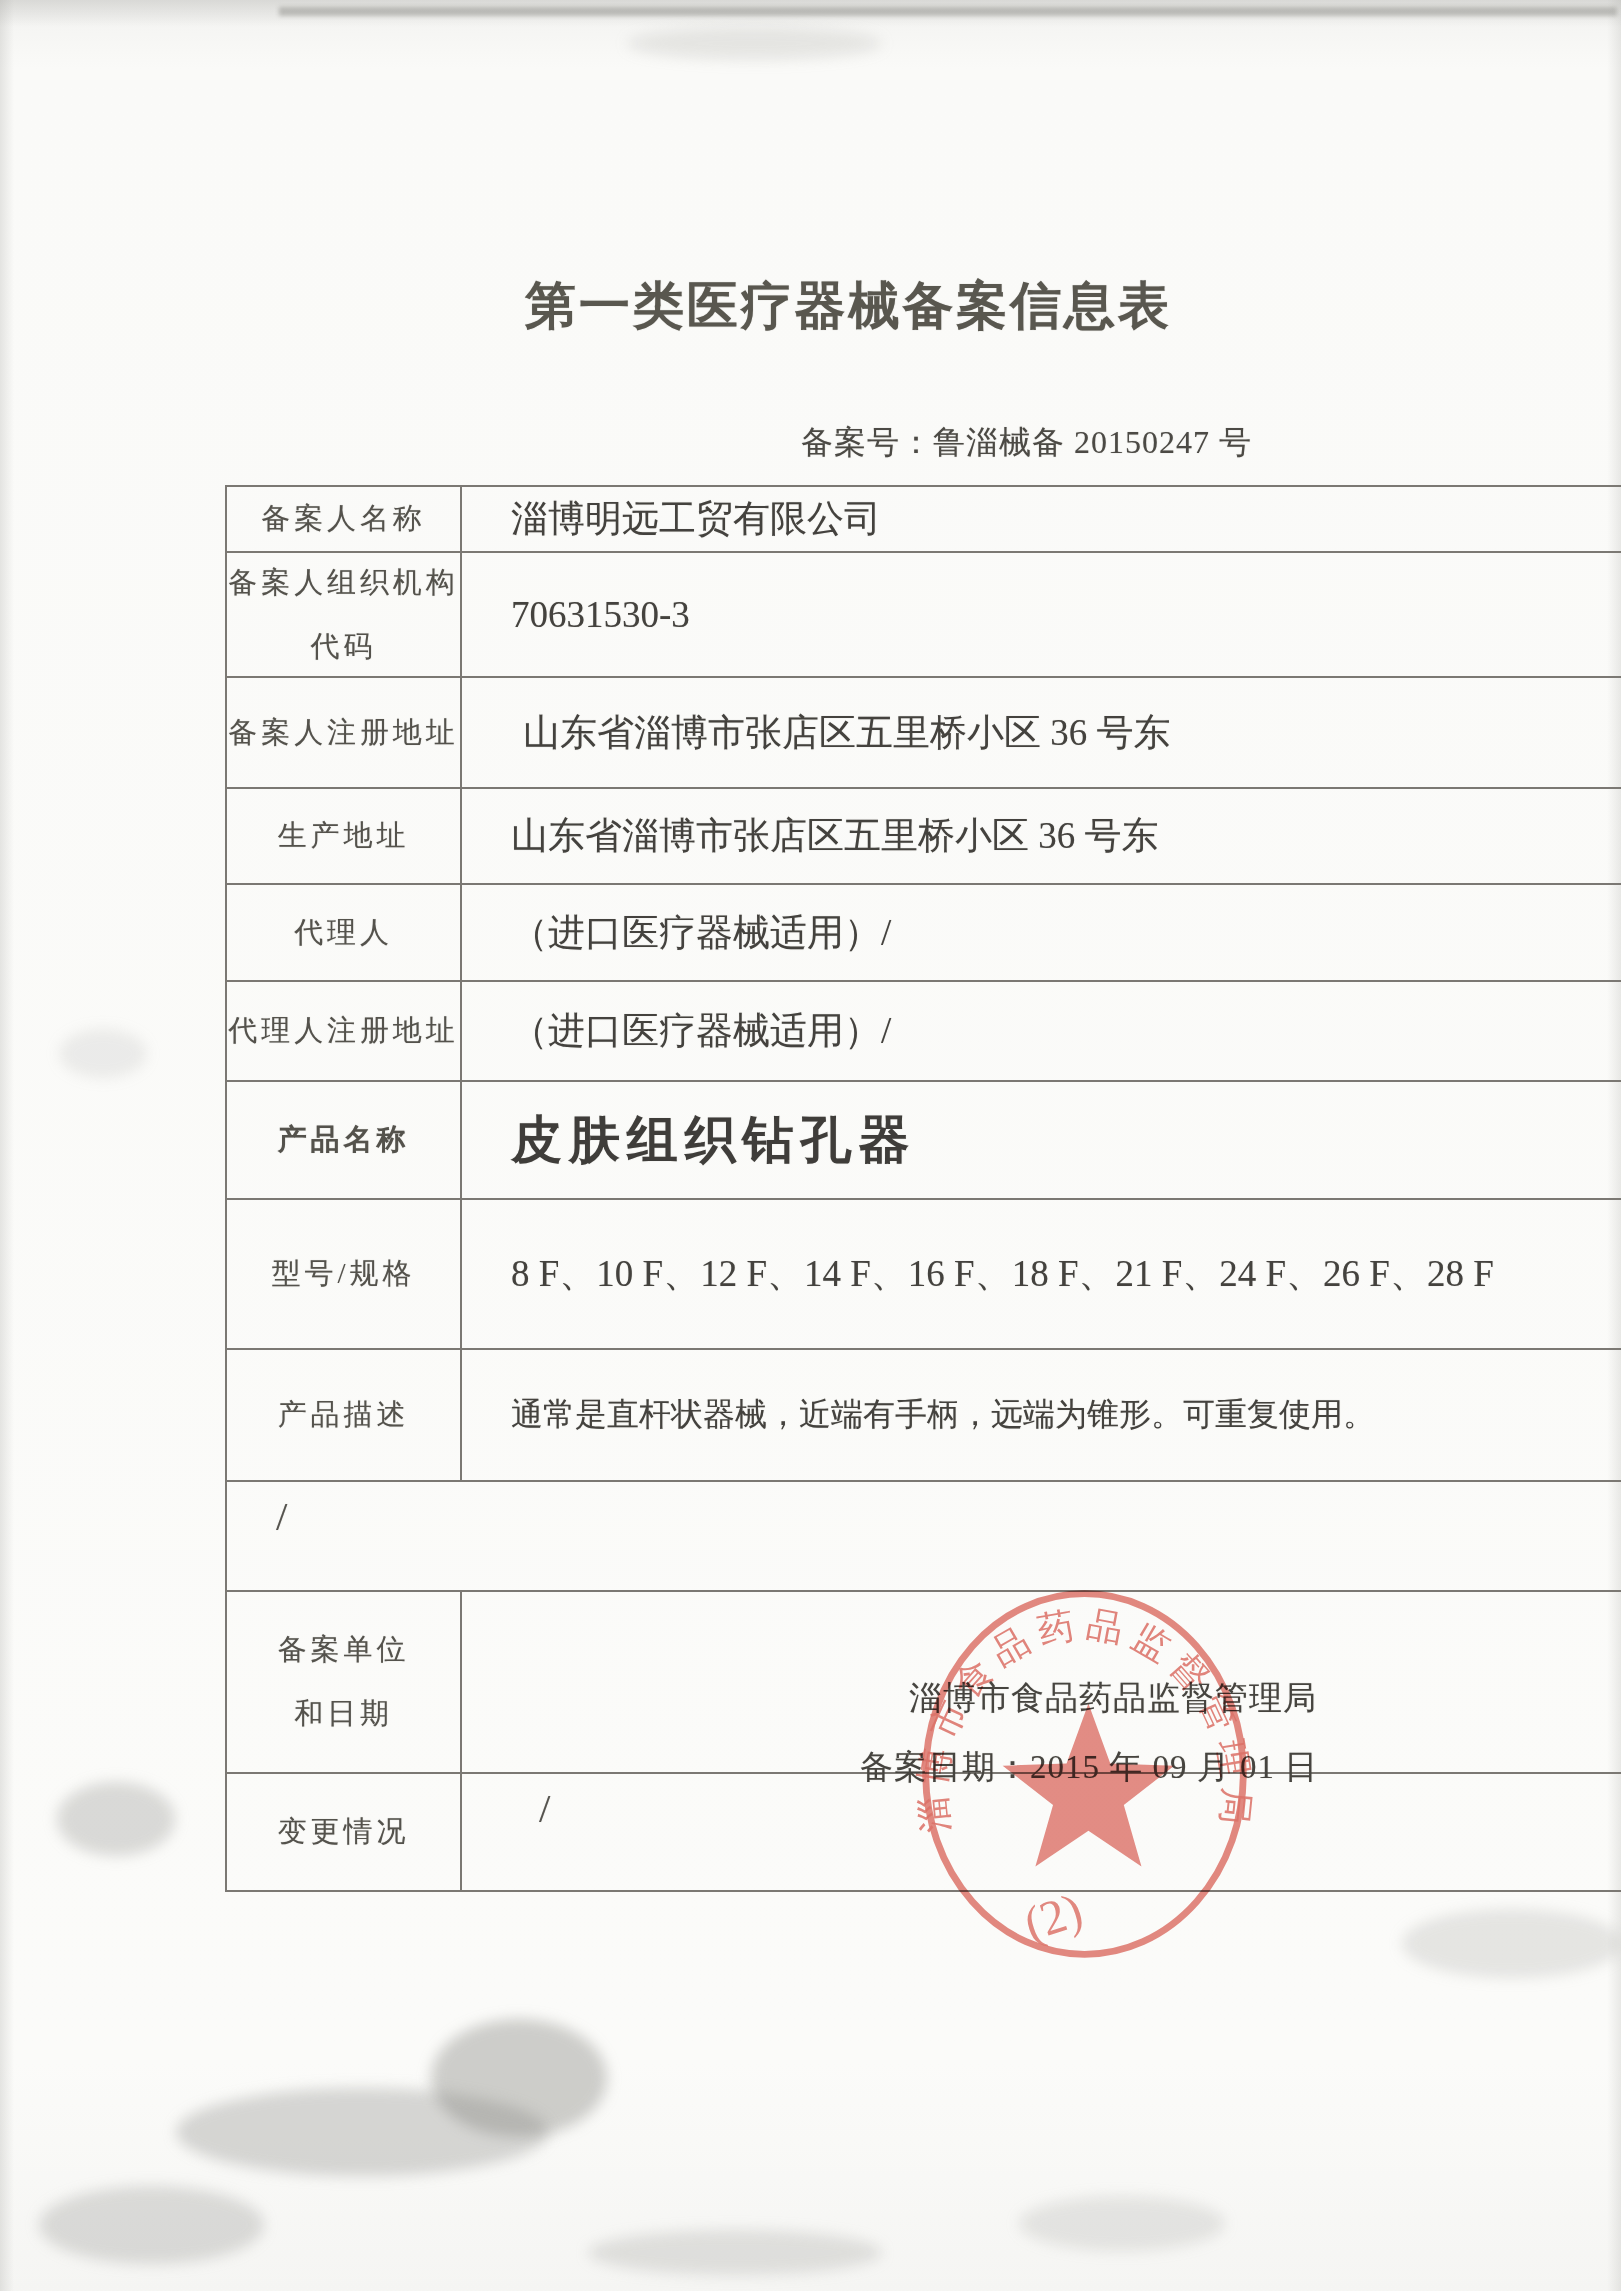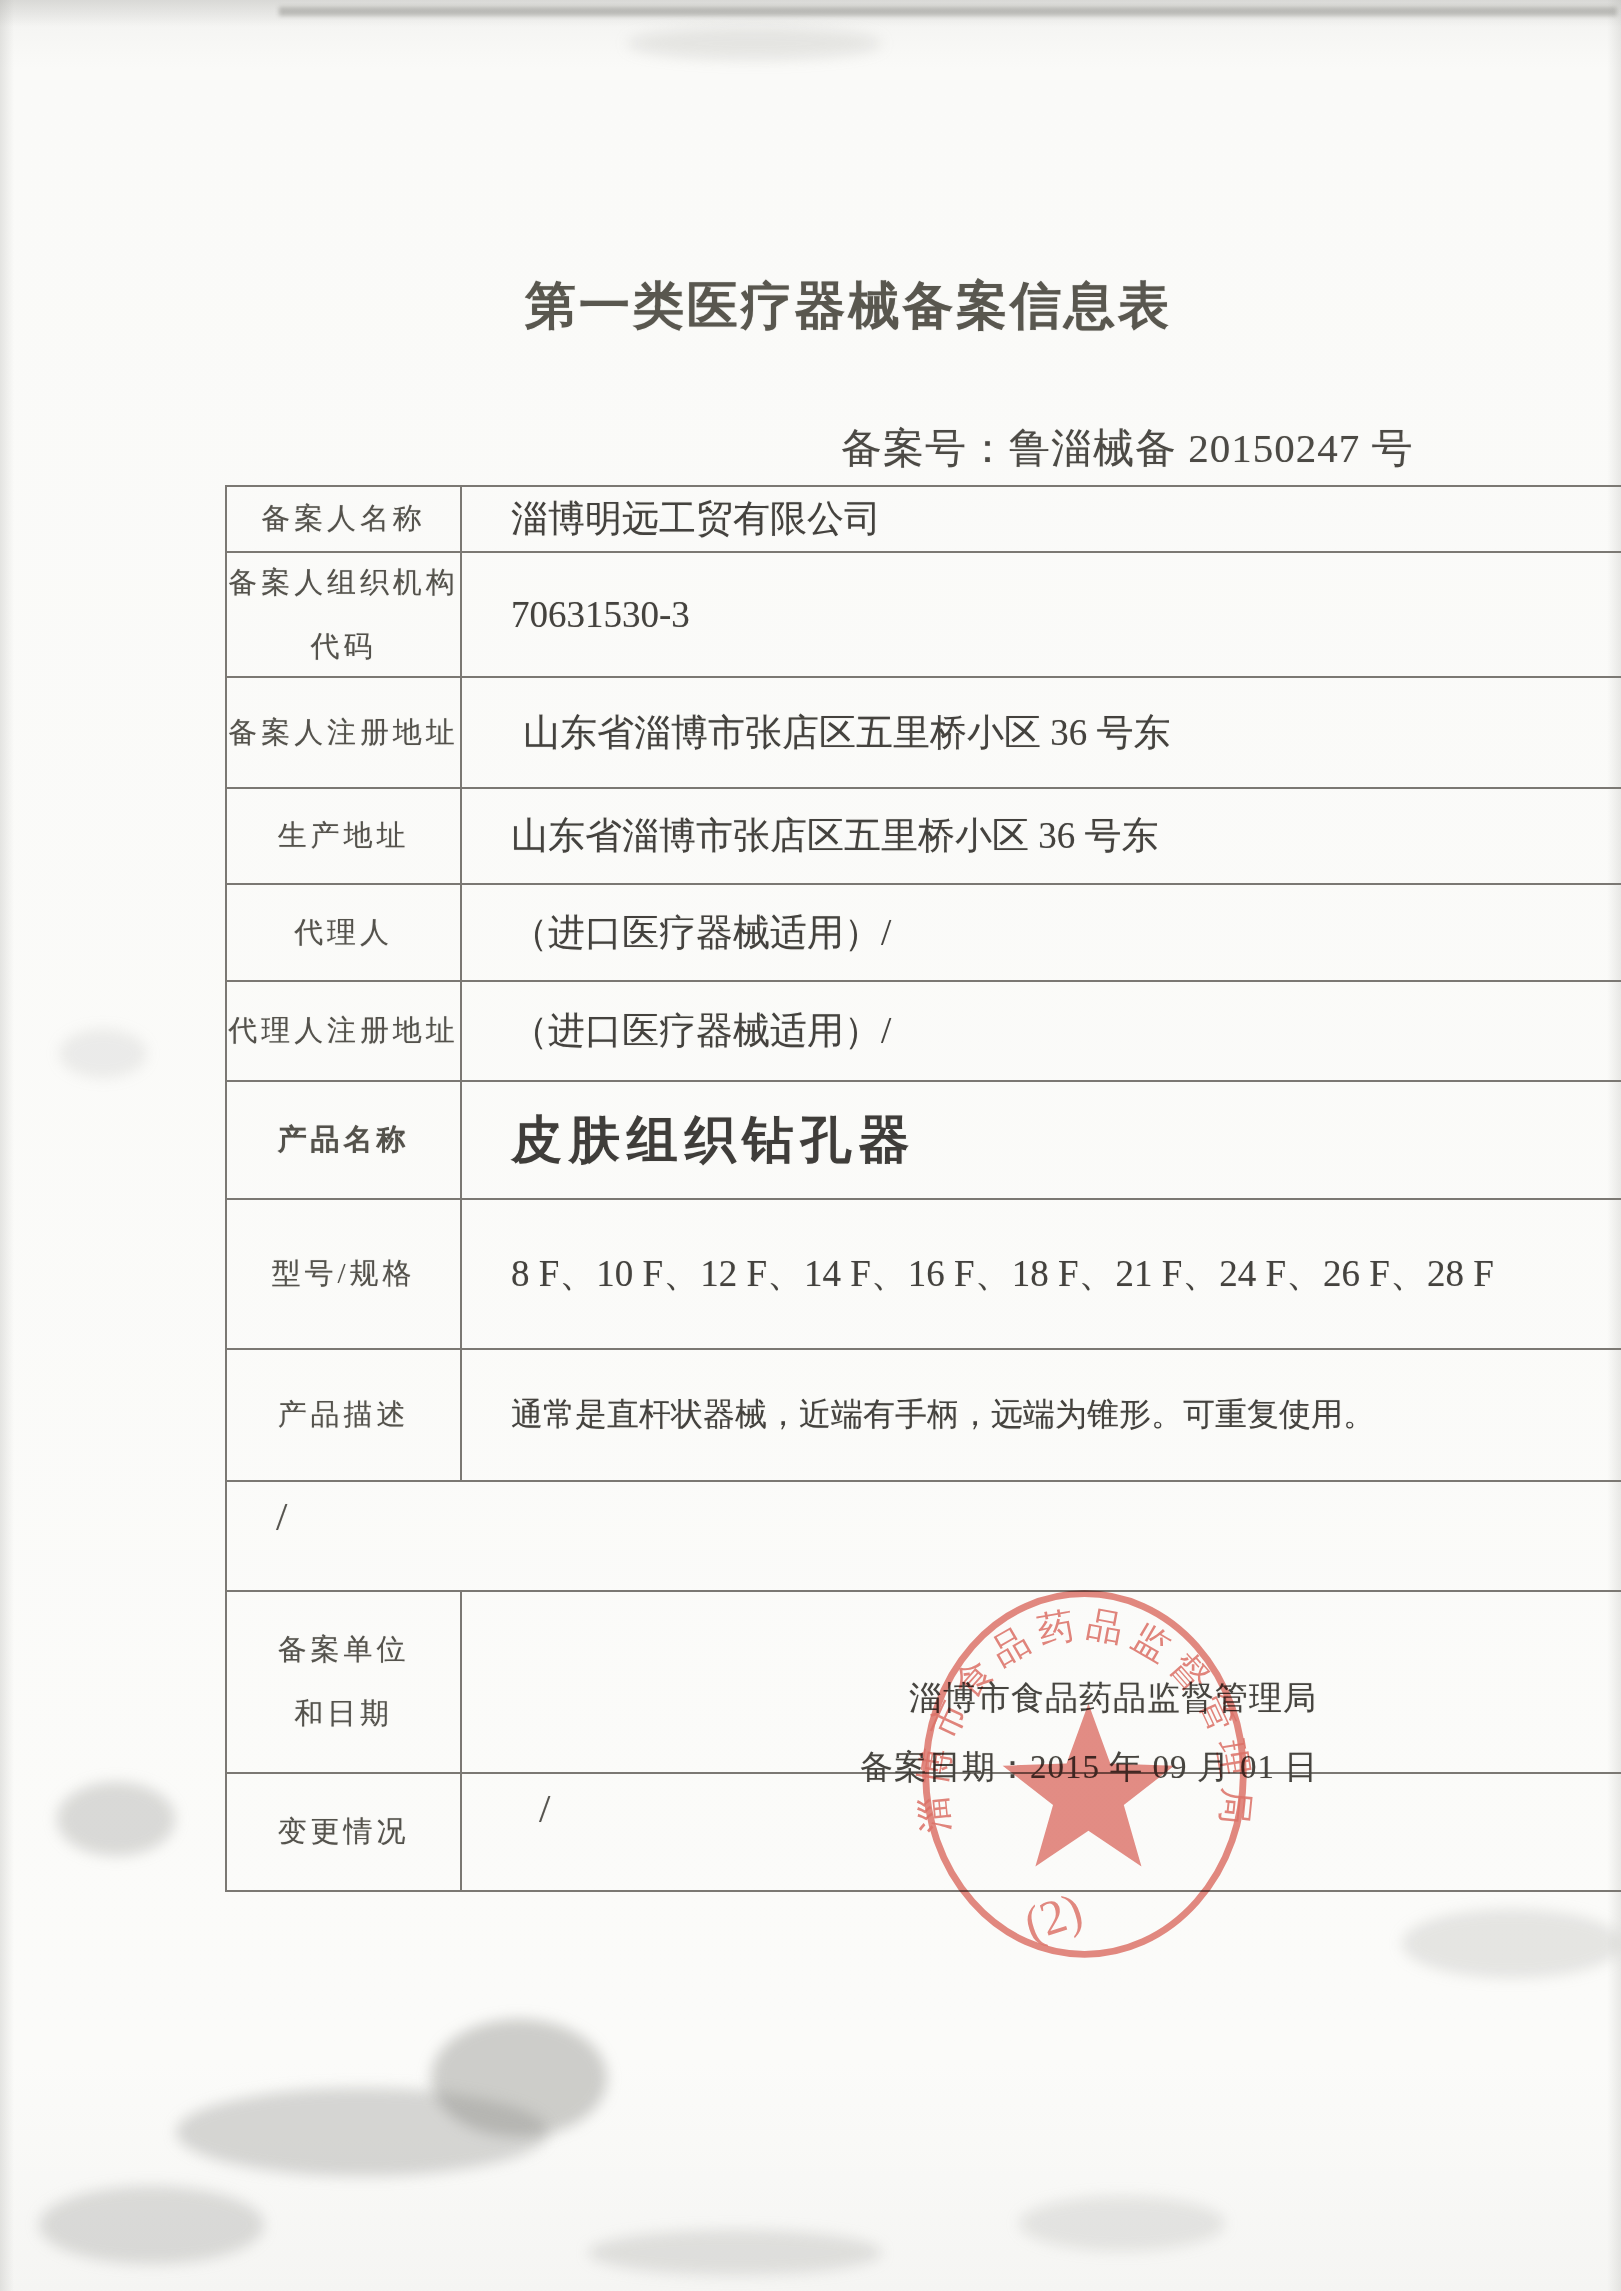--- a/index.html
+++ b/index.html
@@ -18,22 +18,22 @@
   
   .doc-title {
     position: absolute; left: 225px; top: 272px; width: 1247px;
     text-align: center;
     font-family: "Liberation Sans", "DejaVu Sans", sans-serif;
     font-weight: 700; font-size: 51px; letter-spacing: 2.9px;
     color: #59574f;
     text-shadow: 0 0 1px rgba(90,88,80,.45);
   }
   .filing-no {
-    position: absolute; left: 841px; top: 421px;
-    font-size: 41px; color: #4c4a45; letter-spacing: 1px;
+    position: absolute; left: 801px; top: 421px;
+    font-size: 32px; color: #4c4a45; letter-spacing: 1px;
     text-shadow: 0 0 1px rgba(80,78,70,.35);
   }
   
   .filing-table {
     position: absolute; left: 225px; top: 485px; width: 1493px;
     border: 2px solid #7b7873;
   }
   .row { display: flex; border-bottom: 2px solid #7b7873; }
   .row:last-child { border-bottom: none; gap: 28px; }
   .cell-label {

